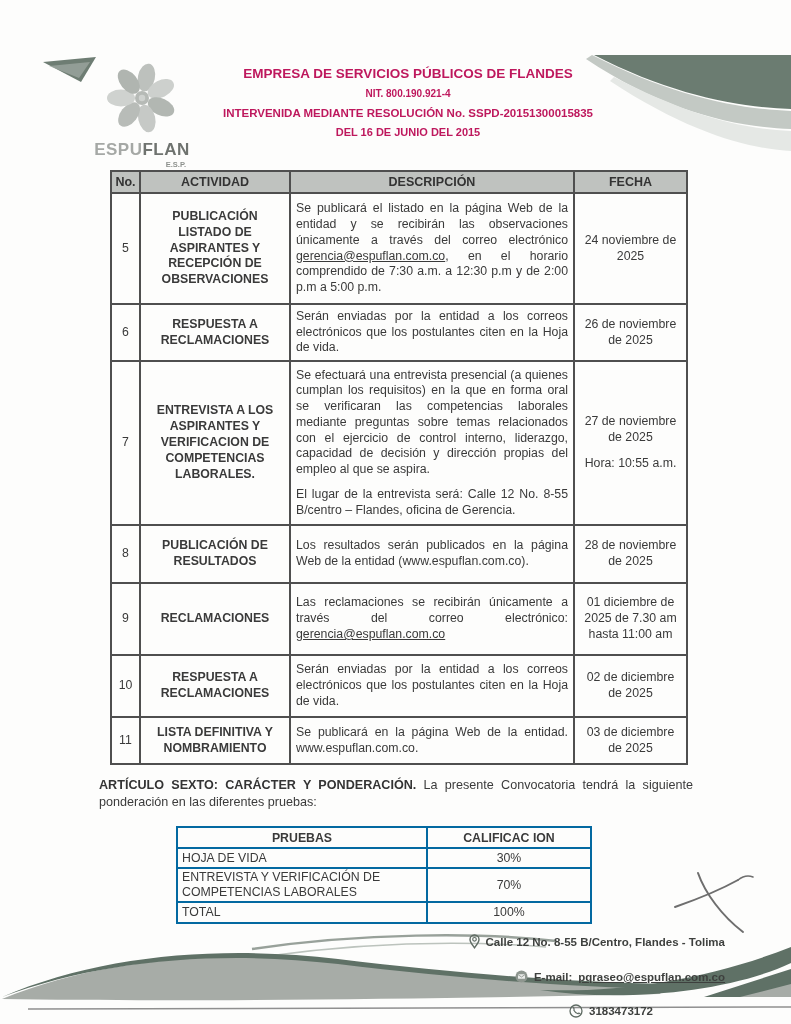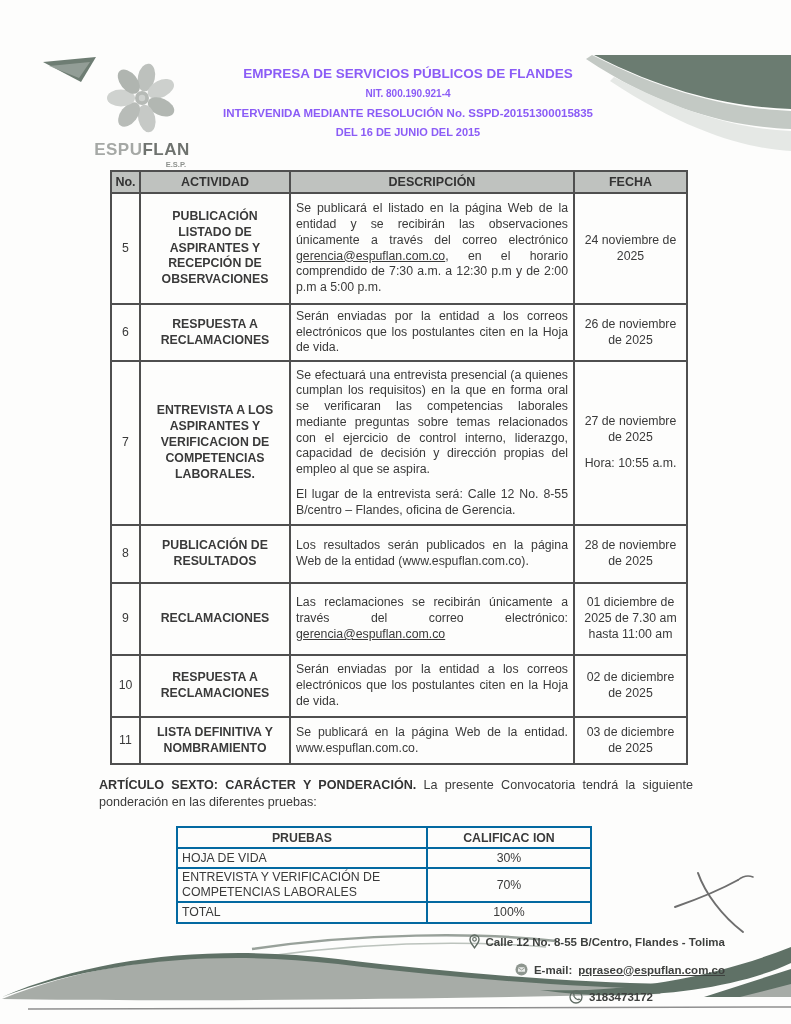--- a/index.html
+++ b/index.html
@@ -9,21 +9,21 @@
     font-family:"Liberation Sans","DejaVu Sans",sans-serif; color:#3a3a3a;
   }
   .abs { position:absolute; }
 
   
   .logo-block { left:84px; top:58px; width:116px; text-align:center; }
   .logo-name { font-size:17px; font-weight:bold; letter-spacing:.5px; margin-top:-2px; }
   .logo-name .lt { color:#a5a8a5; }
   .logo-name .dk { color:#6f736f; }
   .logo-sub { font-size:7.5px; font-weight:bold; color:#8d918d; text-align:right; padding-right:14px; margin-top:0px; }
-  .letterhead { left:168px; top:66px; width:480px; text-align:center; color:#8b5cf6; z-index:2; }
+  .letterhead { left:168px; top:66px; width:480px; text-align:center; color:#be185d; z-index:2; }
   .lh1 { font-size:13.5px; font-weight:bold; }
   .lh2 { font-size:10px;   font-weight:bold; margin-top:7px; }
   .lh3 { font-size:11.5px; font-weight:bold; margin-top:8px; }
   .lh4 { font-size:11px;   font-weight:bold; margin-top:7px; }
 
   
   table { border-collapse:collapse; table-layout:fixed; }
   .sched { left:110px; top:170px; width:576px; }
   .sched th, .sched td { border:2px solid #4f4f4f; vertical-align:middle; }
   .sched th { height:22px; background:#bfc2bf; font-size:12.5px; font-weight:bold; color:#333; }
@@ -44,21 +44,21 @@
   .article b { color:#343434; }
 
   
   .scoring { left:176px; top:826px; width:414px; }
   .scoring th, .scoring td { border:2px solid #0369a1; vertical-align:middle; font-size:12.3px; }
   .scoring th { height:21px; font-weight:bold; text-align:center; background:#fdfdfc; }
   .scoring td.t-name  { text-align:left; padding:1px 4px; line-height:1.2; }
   .scoring td.t-score { text-align:center; }
 
   
-  .footer-contact { right:66px; top:934px; display:flex; flex-direction:column; align-items:flex-end; gap:14px; z-index:6; }
+  .footer-contact { right:66px; top:934px; display:flex; flex-direction:column; align-items:flex-end; gap:21px; z-index:6; }
   .contact-row { display:flex; align-items:center; gap:6px; font-size:11.5px; font-weight:bold; color:#3e403e; }
   .contact-row.phone-row { padding-right:72px; }
   .icon { display:inline-flex; flex:none; }
 
   svg { display:block; }
   .deco { pointer-events:none; }
 </style>
 </head>
 <body>
 

